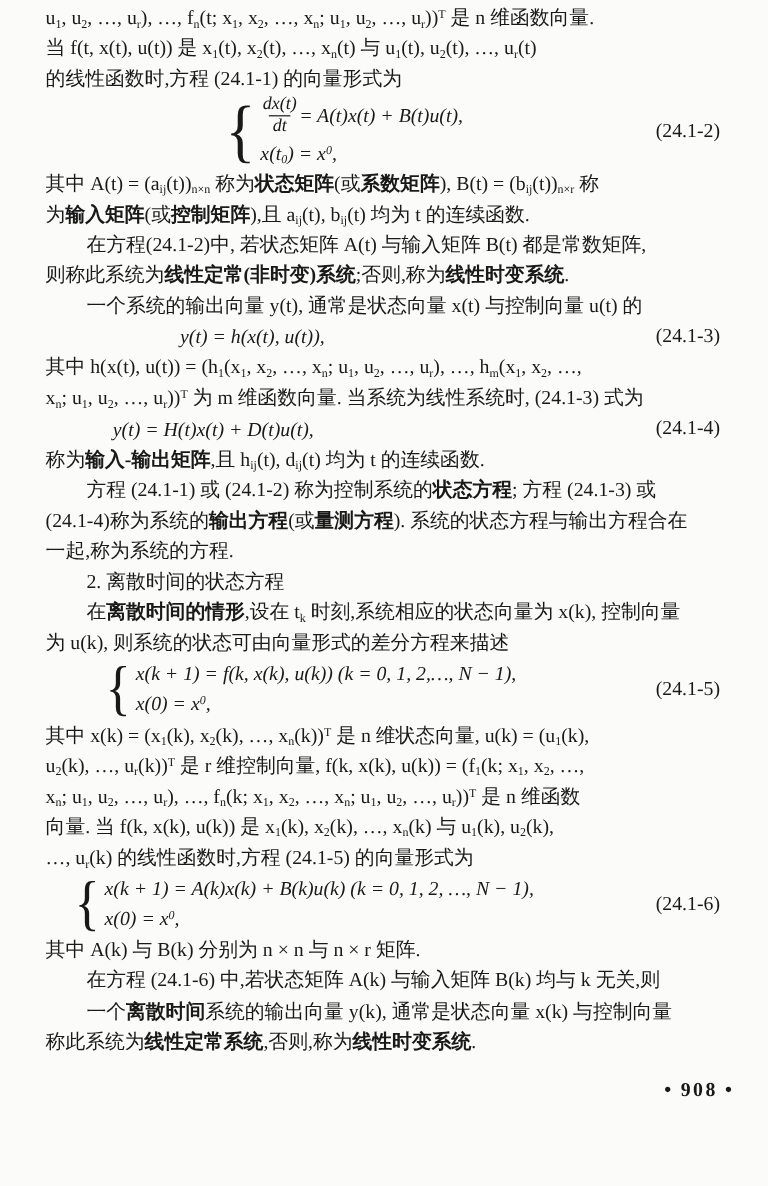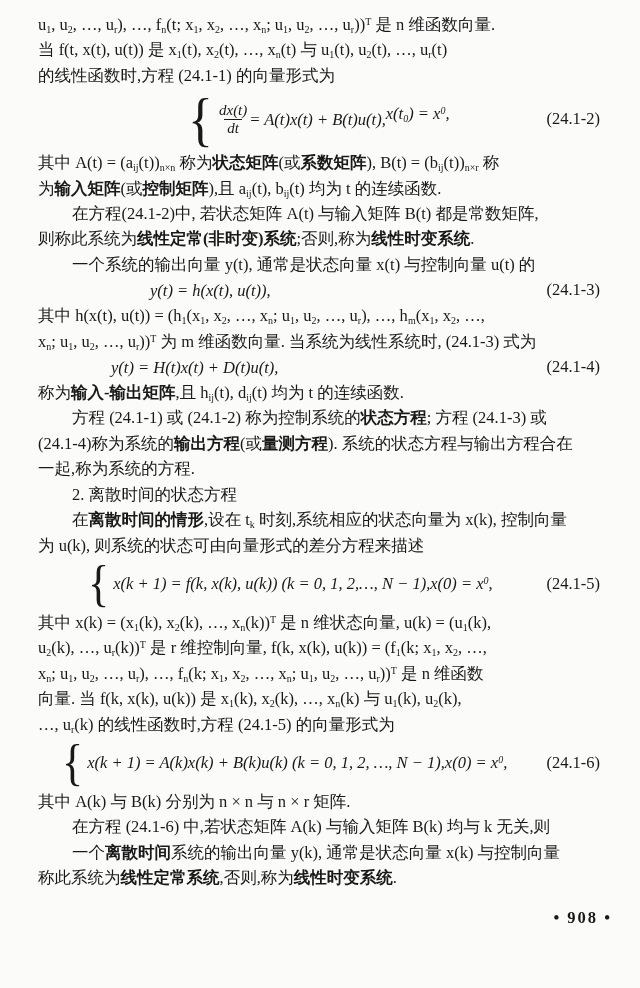--- a/index.html
+++ b/index.html
@@ -1,44 +1,44 @@
 <!DOCTYPE html>
 <html><head>
 <meta charset="utf-8">
 <style>
   html, body { margin:0; padding:0; }
   body {
     width:640px; height:988px; background:#fbfbf9; overflow:hidden;
   }
   .page {
     box-sizing:border-box; width:640px; height:988px;
-    padding:12px 28px 0 38px; position:relative;
+    padding:2px 28px 0 38px; position:relative;
     font-family:"Liberation Serif","DejaVu Serif","DejaVu Sans",serif;
     font-size:16.5px; color:#191919;
   }
   .line { line-height:25.4px; white-space:nowrap; }
   .indent { padding-left:34px; }
   .b { font-weight:bold; }
   sub, sup { font-size:10px; line-height:0; }
   sub { vertical-align:-3px; }
   sup { vertical-align:5px; }
 
   .eq { position:relative; display:flex; align-items:center; font-style:italic; white-space:nowrap; }
   .eq .eqnum { position:absolute; right:12px; top:50%; transform:translateY(-50%); font-style:normal; }
-  .eq .rows { display:flex; flex-direction:row; }
+  .eq .rows { display:flex; flex-direction:column; }
   .eq .row { line-height:25px; }
   .brace { font-style:normal; font-weight:300; margin-right:4px; display:inline-block; }
   .eq2 { margin-left:150px; height:62px; }
   .eq2 .brace { font-size:52px; transform:scaleY(1.12); }
   .frac-row { display:flex; align-items:center; height:37px; }
   .frac { display:inline-flex; flex-direction:column; align-items:center; font-size:15px; }
   .frac .num { line-height:17px; padding:0 2px; }
   .frac .den { line-height:17px; padding:0 3px; border-top:1.4px solid #191919; }
   .eq3 { margin-left:112px; height:26px; }
-  .eq4 { margin-left:73px; height:26px;align-items:flex-end; }
+  .eq4 { margin-left:56px; height:26px;align-items:flex-end; }
   .eq5 { margin-left:50px; height:52px; }
   .eq6 { margin-left:24px; height:52px; }
   .eq5 .brace, .eq6 .brace { font-size:44px; transform:scaleY(1.15); }
 
   .footer { margin-top:14px; padding-left:18px; font-weight:bold; letter-spacing:2px; line-height:26px;text-align:right; }
 </style>
 </head>
 <body>
 
 <div class="page">

